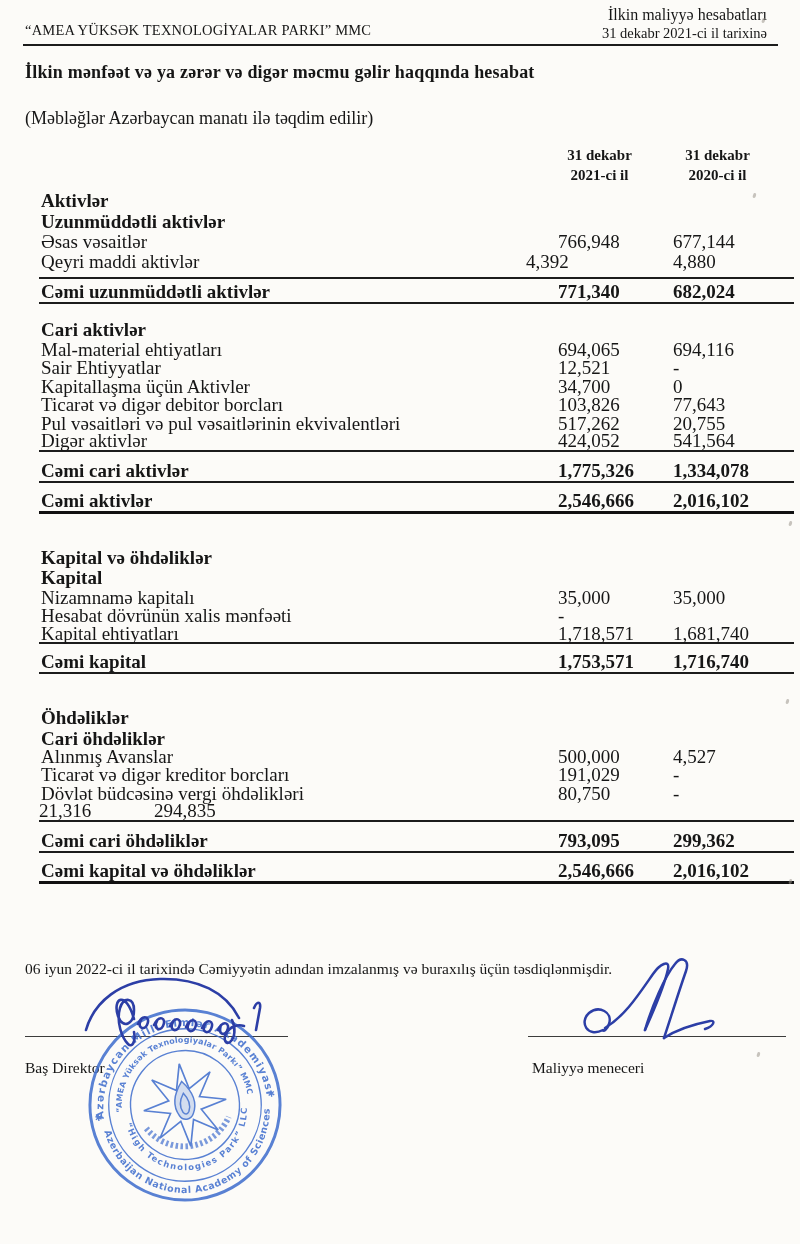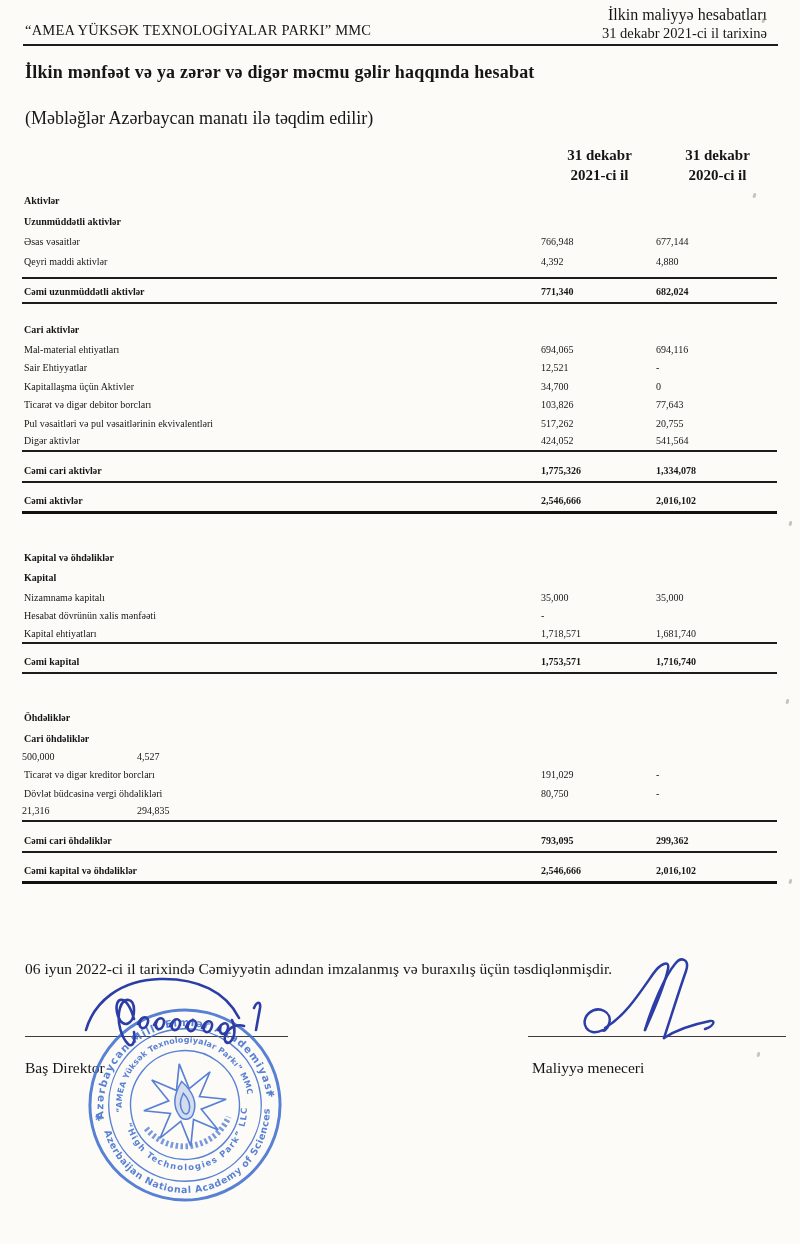--- a/index.html
+++ b/index.html
@@ -18,21 +18,21 @@
   
   .title{position:absolute;left:25px;top:62px;font-size:18px;font-weight:bold;letter-spacing:.2px;}
   .subtitle{position:absolute;left:25px;top:108px;font-size:18px;}
   
   .colhead{position:absolute;left:23px;width:755px;top:145px;display:flex;font-weight:bold;font-size:15px;line-height:20px;}
   .colhead .sp{flex:1;}
   .colhead .c{text-align:center;}
   .colhead .c.a{width:115px;}
   .colhead .c.b{width:121px;}
   
-  .tbl{position:absolute;left:22px;width:755px;top:190px;font-size:10px;}
+  .tbl{position:absolute;left:39px;width:755px;top:190px;font-size:19px;}
   .trow{display:flex;align-items:baseline;line-height:18.5px;height:18.5px;}
   .trow .lbl{flex:1;padding-left:2px;}
   .trow .c1{width:115px;}
   .trow .c2{width:121px;text-align:left;}
   .sec{font-weight:bold;height:20.5px;line-height:20.5px;}
   .h21{height:21px;line-height:21px;}
   .uline{border-bottom:2px solid #1c1c1c;height:16.5px;line-height:15.5px;}
   .total{font-weight:bold;border-bottom:2px solid #1c1c1c;padding-top:4px;height:19px;line-height:17px;}
   .total.topline{border-top:2px solid #1c1c1c;}
   .grand{font-weight:bold;border-bottom:3px solid #111;padding-top:4px;height:19px;line-height:17px;}
@@ -88,21 +88,21 @@
     <div class="trow sec h21">
         <span class="lbl">Uzunmüddətli aktivlər</span>
         <span class="c1"></span>
         <span class="c2"></span>
       </div>
     <div class="trow" style="height:19.5px;line-height:19.5px;">
         <span class="lbl">Əsas vəsaitlər</span>
         <span class="c1">766,948</span>
         <span class="c2">677,144</span>
       </div>
-    <div class="trow" style="height:19.5px;line-height:19.5px;">
+    <div class="trow" style="height:19.5px;line-height:19.5px;gap:32px;">
         <span class="lbl">Qeyri maddi aktivlər</span>
         <span class="c1">4,392</span>
         <span class="c2">4,880</span>
       </div>
     <div class="gap" style="height:6px;"></div>
     <div class="trow total topline">
         <span class="lbl">Cəmi uzunmüddətli aktivlər</span>
         <span class="c1">771,340</span>
         <span class="c2">682,024</span>
       </div>
@@ -191,20 +191,21 @@
         <span class="lbl">Öhdəliklər</span>
         <span class="c1"></span>
         <span class="c2"></span>
       </div>
     <div class="trow sec" style="height:19px;line-height:19px;">
         <span class="lbl">Cari öhdəliklər</span>
         <span class="c1"></span>
         <span class="c2"></span>
       </div>
     <div class="trow">
+        <span class="lbl">Alınmış Avanslar</span>
         <span class="c1">500,000</span>
         <span class="c2">4,527</span>
       </div>
     <div class="trow">
         <span class="lbl">Ticarət və digər kreditor borcları</span>
         <span class="c1">191,029</span>
         <span class="c2">-</span>
       </div>
     <div class="trow">
         <span class="lbl">Dövlət büdcəsinə vergi öhdəlikləri</span>

